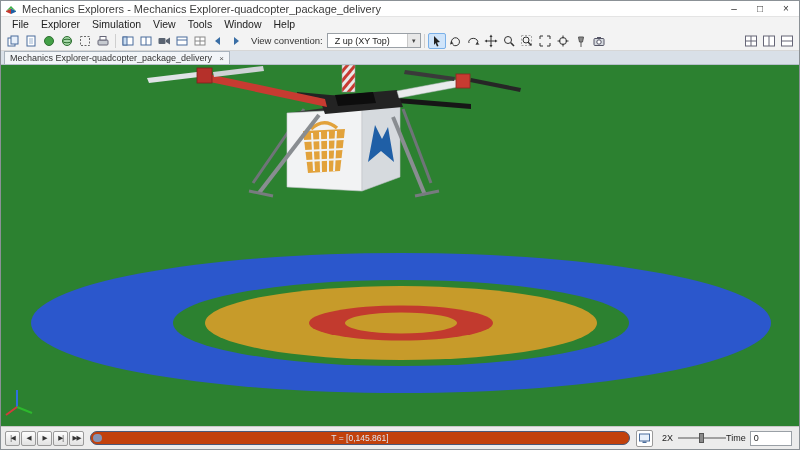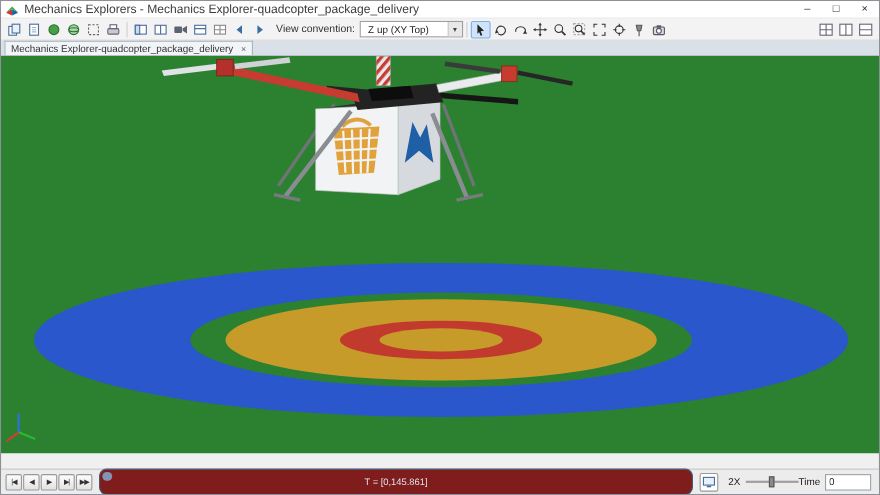--- a/index.html
+++ b/index.html
@@ -32,21 +32,21 @@
   .tab { height:13px; background:#f2f5f8; border:1px solid #a9b3bd; border-bottom:none; display:flex; align-items:center; padding:0 5px; font-size:9px; color:#333; }
   .tab-close { margin-left:7px; font-size:8px; color:#555; }
 
   
   .viewport { position:relative; width:800px; height:361px; background:#2c8130; }
   .viewport svg { display:block; }
 
   
   .bottombar { position:absolute; left:0; right:0; bottom:0; height:23px; background:#ececec; border-top:1px solid #c8c8c8; display:flex; align-items:center; padding:0 4px; }
   .pb-btn { width:15px; height:15px; margin-right:1px; background:linear-gradient(#fdfdfd,#e2e2e2); border:1px solid #9a9a9a; border-radius:2px; display:flex; align-items:center; justify-content:center; font-size:6.5px; color:#333; flex:0 0 auto; letter-spacing:-1px; }
-  .scrub { position:relative; width:540px; height:24px; margin-left:5px; background:#7f1d1d; border:1px solid #4a5878; border-radius:7px; display:flex; align-items:center; justify-content:center; flex:0 0 auto; }
+  .scrub { position:relative; width:540px; height:14px; margin-left:5px; background:#c2410c; border:1px solid #4a5878; border-radius:7px; display:flex; align-items:center; justify-content:center; flex:0 0 auto; }
   .scrub-thumb { position:absolute; left:2px; top:2px; width:9px; height:8px; border-radius:4px; background:#8593b3; }
   .scrub-text { font-size:8.5px; color:#dde4f2; }
   .disp-btn { width:17px; height:17px; margin-left:6px; background:#ffffff; border:1px solid #9a9a9a; border-radius:2px; display:flex; align-items:center; justify-content:center; flex:0 0 auto; }
   .speed { font-size:9px; color:#222; margin-left:9px; }
   .speed-slider { position:relative; width:48px; height:14px; margin-left:5px; flex:0 0 auto; }
   .speed-slider .track { position:absolute; left:0; right:0; top:6px; height:2px; background:#a0a0a0; }
   .speed-slider .thumb { position:absolute; left:21px; top:2px; width:5px; height:10px; background:#8a8a8a; border:1px solid #555; }
   .time-label { font-size:9px; color:#222; }
   .time-input { width:42px; height:15px; margin-left:4px; border:1px solid #9aa0a6; background:#fff; font-size:9px; font-family:"Liberation Sans",sans-serif; color:#222; padding-left:3px; }
 </style>
@@ -62,20 +62,29 @@
       <polygon points="1,8 6,5.5 11,8 6,3" fill="#3fae49"></polygon>
     </svg>
     <span class="title">Mechanics Explorers - Mechanics Explorer-quadcopter_package_delivery</span>
     <div class="win-controls">
       <span class="win-btn">–</span>
       <span class="win-btn">□</span>
       <span class="win-btn">×</span>
     </div>
   </div>
 
+  <div class="menubar">
+    <span class="menu-item">File</span>
+    <span class="menu-item">Explorer</span>
+    <span class="menu-item">Simulation</span>
+    <span class="menu-item">View</span>
+    <span class="menu-item">Tools</span>
+    <span class="menu-item">Window</span>
+    <span class="menu-item">Help</span>
+  </div>
 
   <div class="toolbar">
     <span class="ic">
         <svg width="14" height="14">
           <rect x="2" y="4" width="7" height="8" fill="#fff" stroke="#4a6d9c"></rect>
           <rect x="5" y="2" width="7" height="8" fill="#e8f0fa" stroke="#4a6d9c"></rect>
         </svg>
       </span>
     <span class="ic">
         <svg width="14" height="14">

